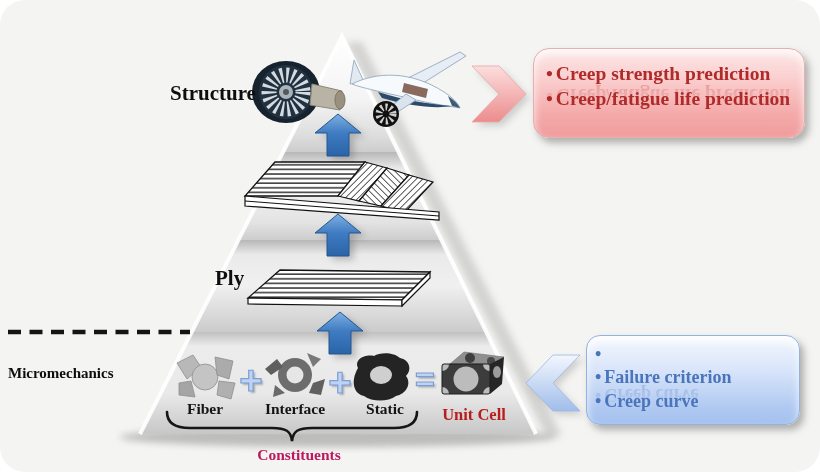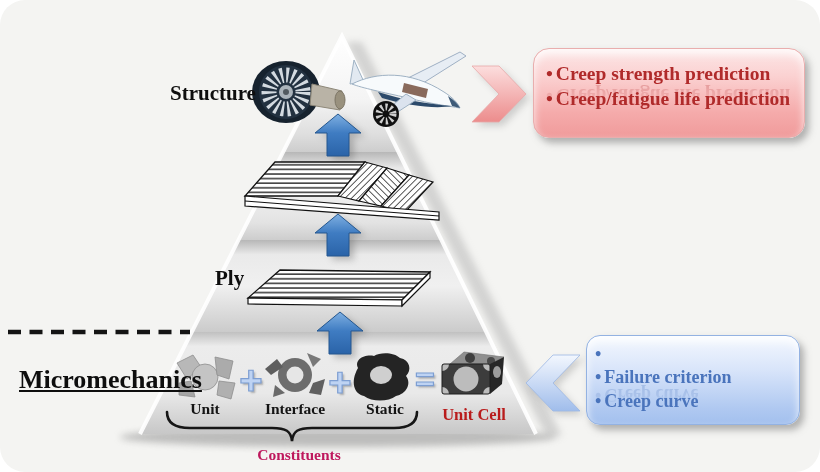--- a/index.html
+++ b/index.html
@@ -9,21 +9,21 @@
     font-family:"Liberation Serif","DejaVu Serif",serif;
     border-radius:25px;
   }
   .stage svg.bg { position:absolute; left:0; top:0; }
 
   
   .lvl { position:absolute; font-weight:bold; color:#0e0e0e; white-space:nowrap; }
   .lvl-structure { left:170px; top:81px;  font-size:21px; }
   .lvl-laminate  { left:176px; top:164px; font-size:21px; }
   .lvl-ply       { left:179px; top:266px; font-size:21px;margin-left:36px; }
-  .lvl-micro     { left:19px;  top:365px; font-size:26px;text-decoration:underline; }
+  .lvl-micro     { left:8px;  top:365px; font-size:15px; }
 
   
   .cxt { position:absolute; transform:translateX(-50%); font-weight:bold; white-space:nowrap; }
   .mm-label { font-size:15.5px; color:#141414; }
   .mm-fiber     { left:205px; top:400px; }
   .mm-interface { left:295px; top:400px; }
   .mm-matrix    { left:385px; top:400px; }
   .unitcell-label { left:474px; top:405px; font-size:16.5px; color:#b91c1c; }
   .constituents-label { left:299px; top:446px; font-size:15.5px; color:#be185d; }
 
@@ -240,21 +240,21 @@
       <rect x="4" y="16" width="48" height="30" rx="2" fill="none" stroke="#1f1f1f" stroke-width="1"></rect>
     </g>
 
     <path d="M167,412 C167,424 176,428 190,428 L272,428 C286,428 291,431 292,441 C293,431 298,428 312,428 L394,428 C408,428 417,424 417,412" stroke="#161616" stroke-width="2.6" fill="none" stroke-linecap="round"></path>
   </svg>
 
   <div class="lvl lvl-structure">Structure</div>
   <div class="lvl lvl-ply">Ply</div>
   <div class="lvl lvl-micro">Micromechanics</div>
 
-  <div class="cxt mm-label mm-fiber">Unit</div>
+  <div class="cxt mm-label mm-fiber">Fiber</div>
   <div class="cxt mm-label mm-interface">Interface</div>
   <div class="cxt mm-label mm-matrix">Static</div>
   <div class="cxt unitcell-label">Unit Cell</div>
   <div class="cxt constituents-label">Constituents</div>
 
   <span class="op op-plus op-plus1">+</span>
   <span class="op op-plus op-plus2">+</span>
   <span class="op op-equals op-eq">=</span>
 
   <div class="callout callout-red">

